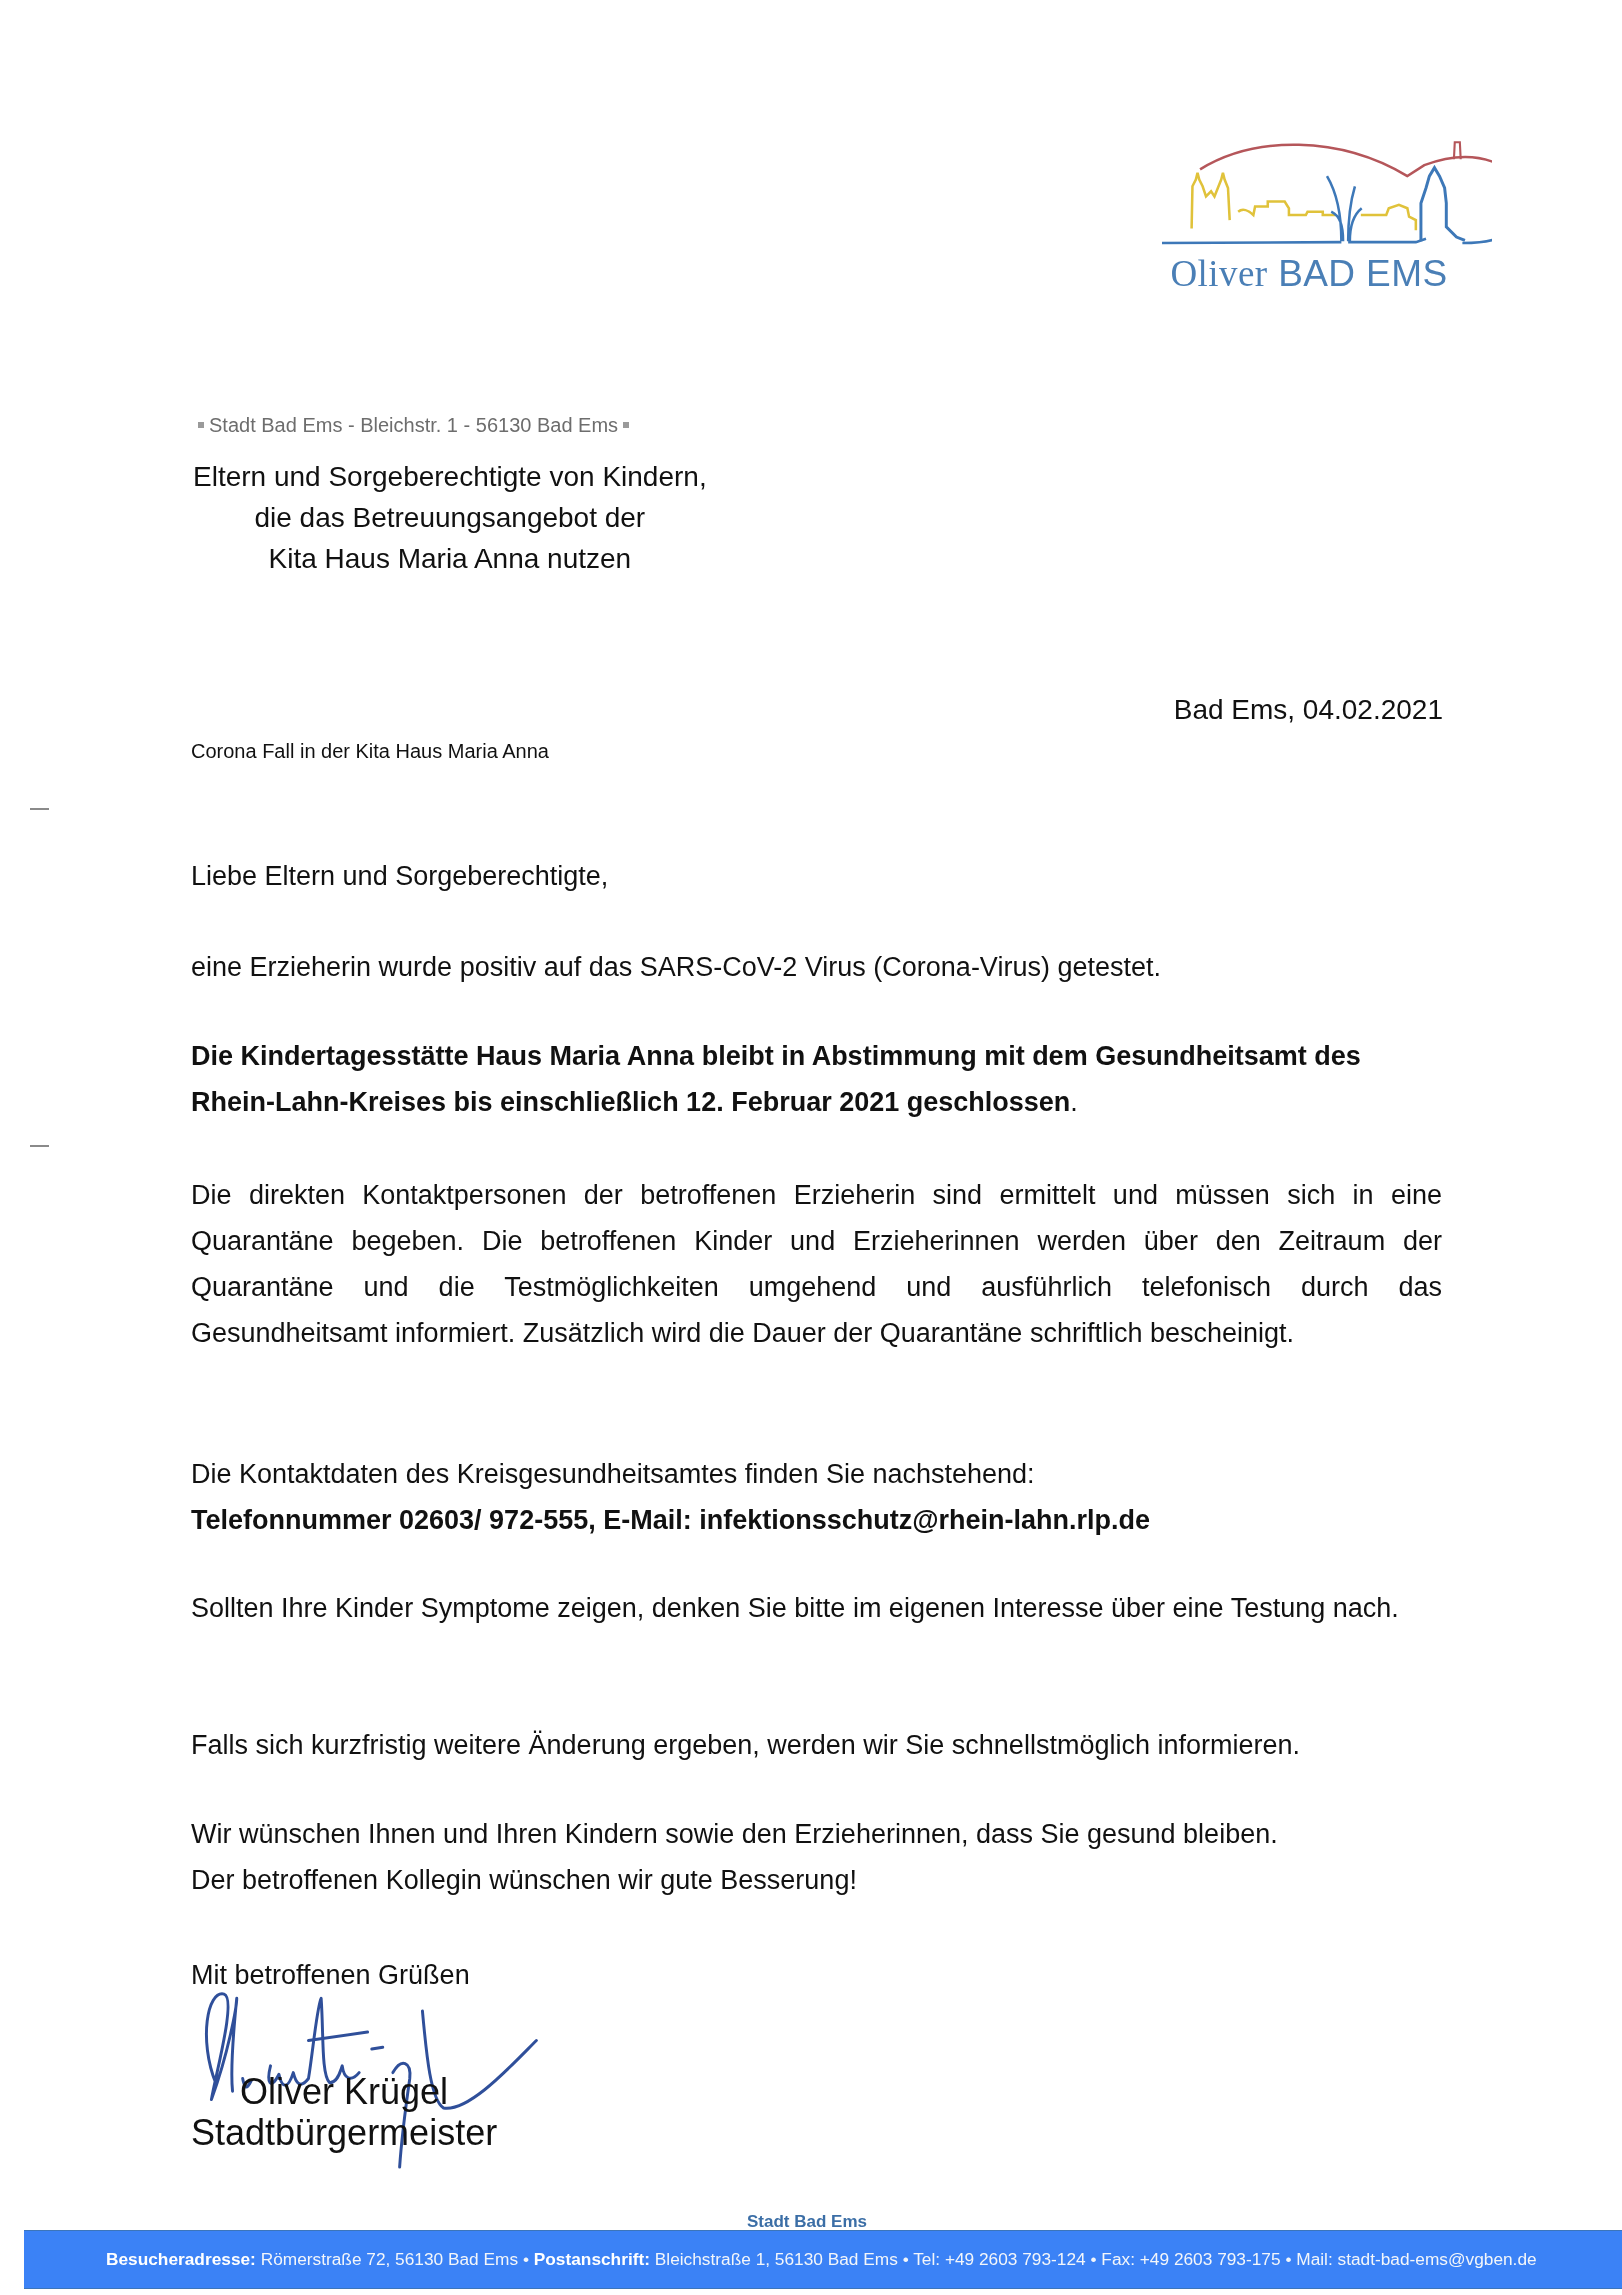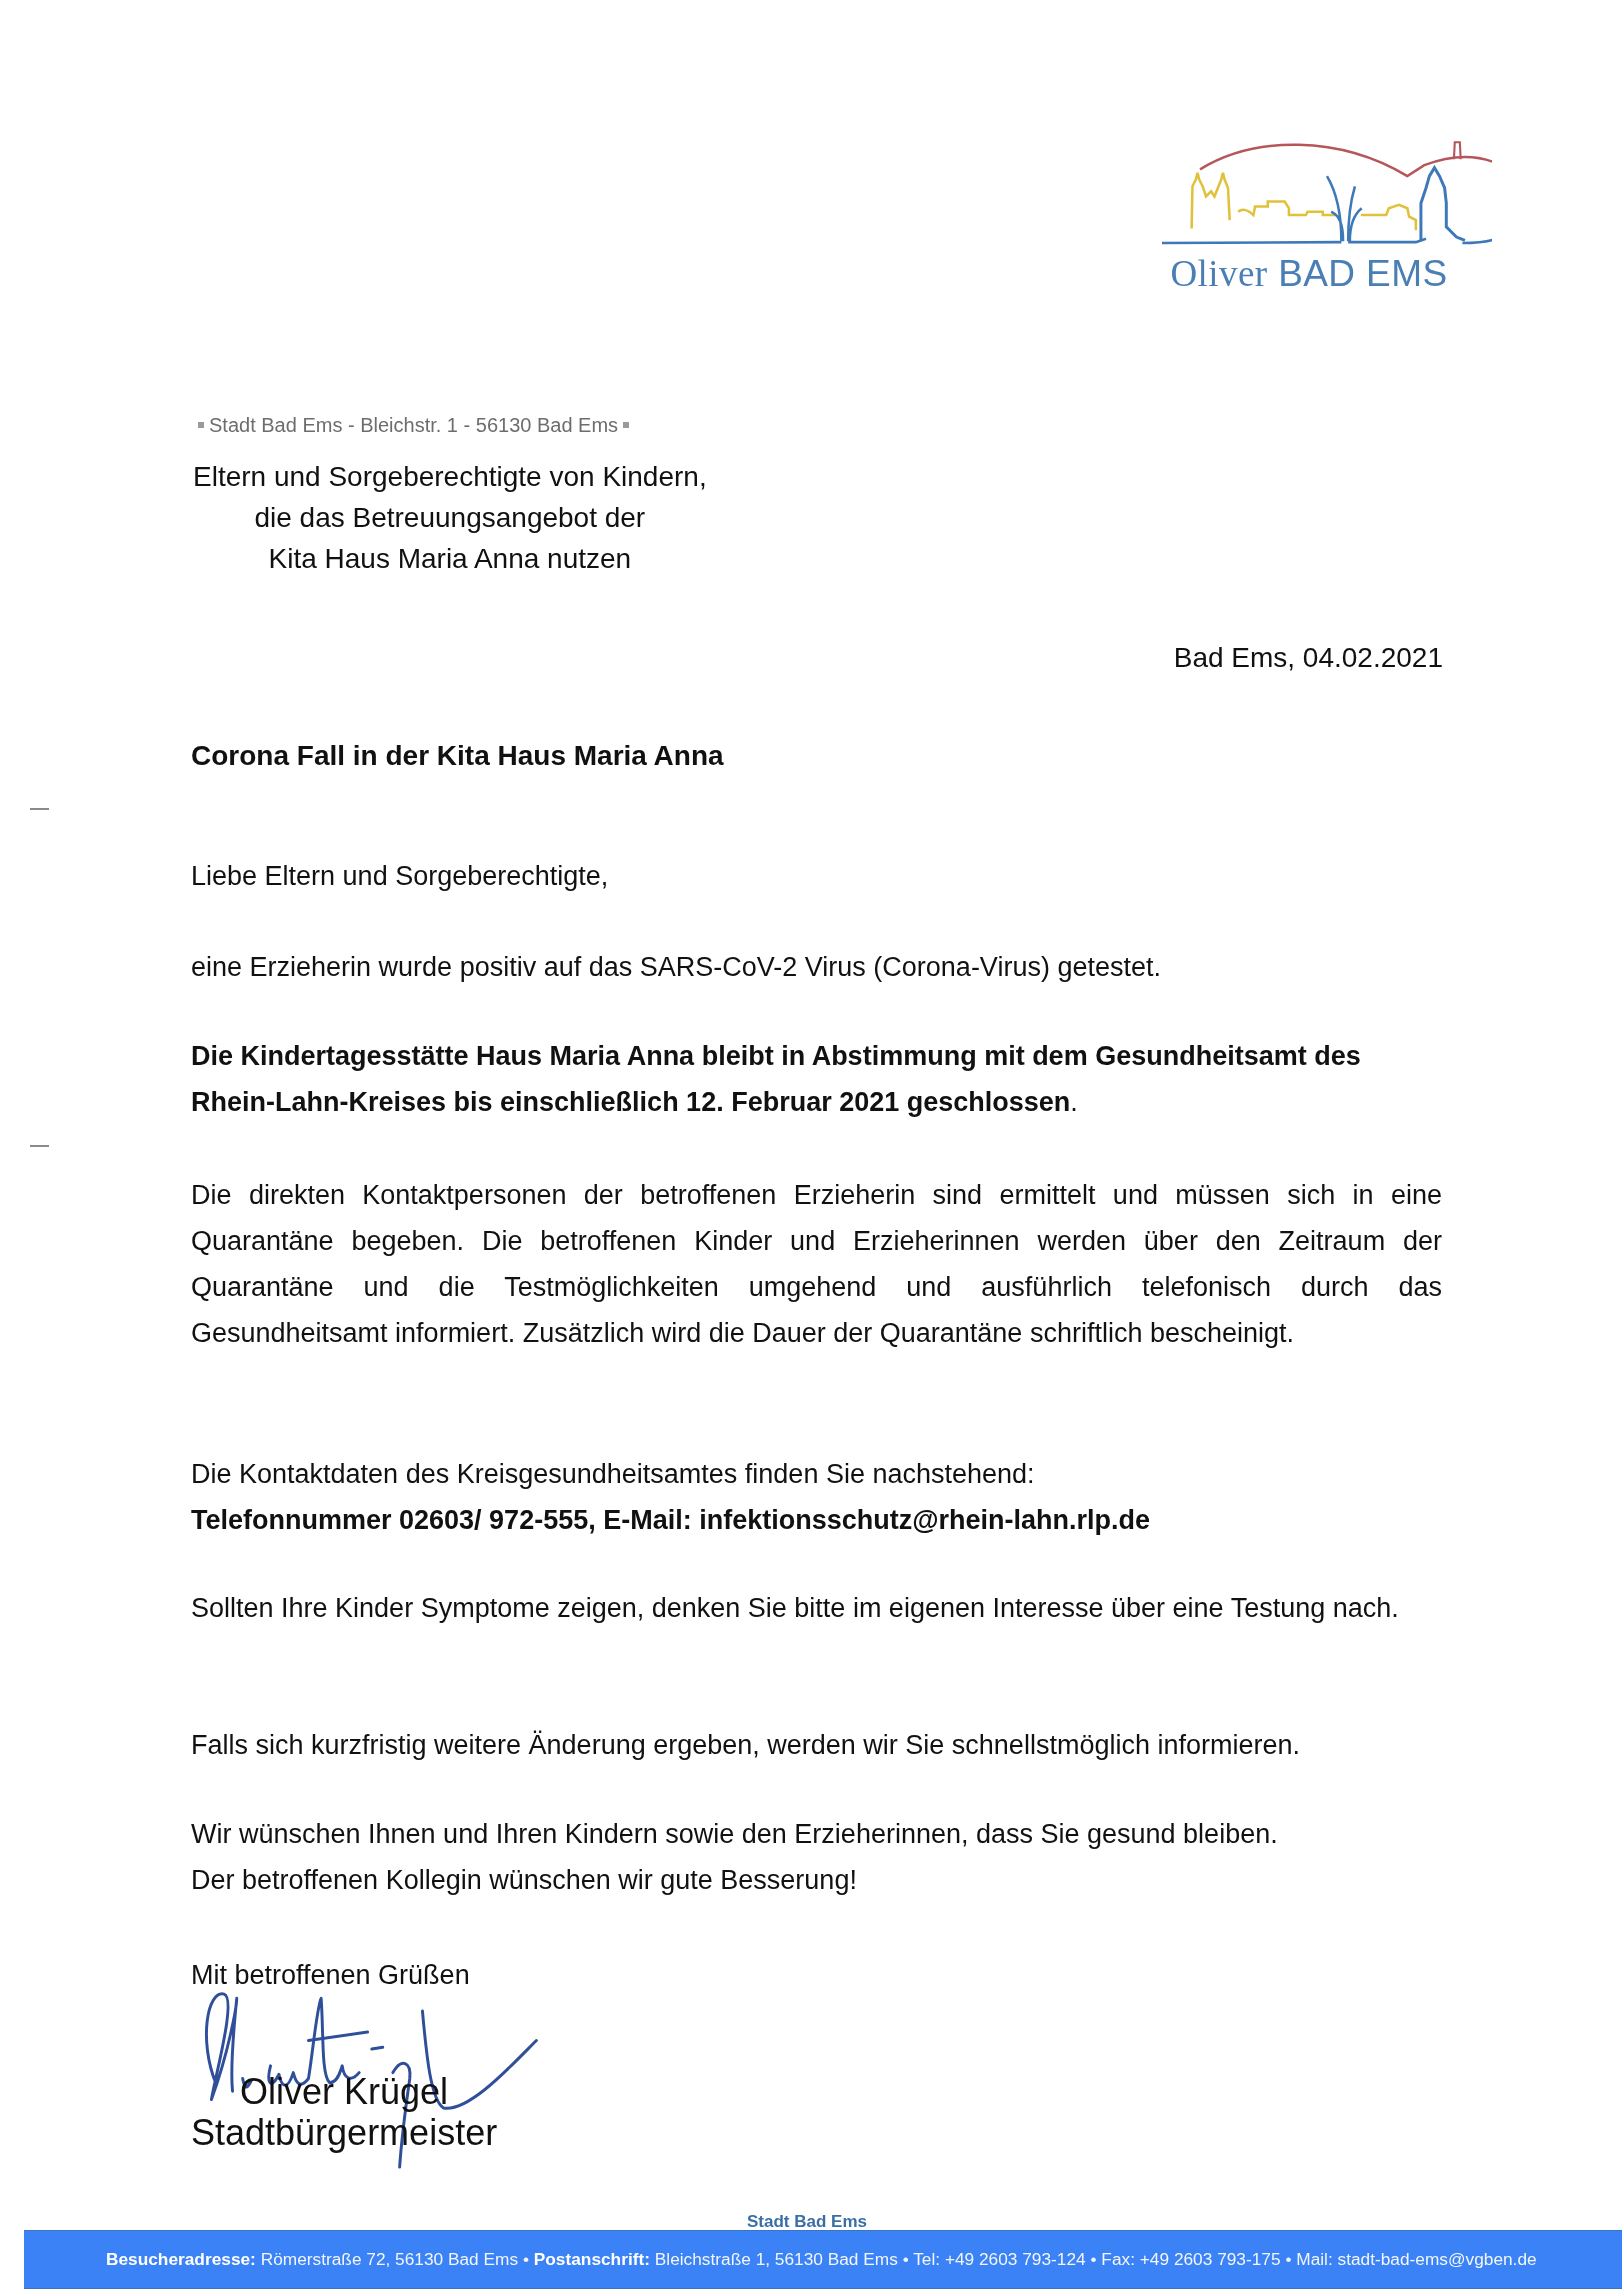--- a/index.html
+++ b/index.html
@@ -13,22 +13,22 @@
   
   #logo { position: absolute; left: 1162px; top: 127px; width: 330px; height: 169px; }
   #logo svg { position: absolute; left: 0; top: 0; }
   .logo-text { position: absolute; left: 8.5px; top: 125px; font-size: 37px; color: #4a7fb6; letter-spacing: 0.4px; }
   .logo-stadt { font-family: "Liberation Serif", serif; }
   .logo-bad { font-family: "Liberation Sans", sans-serif; }
 
   .sender { left: 193px; top: 414px; font-size: 20px; color: #6d6d6d; }
   .sender .sq { display: inline-block; width: 6px; height: 6px; background: #9a9a9a; vertical-align: middle; margin: 0 5px 3.4px 5px; }
   .recipient { left: 193px; top: 456px; font-size: 28px; line-height: 41px; }
-  .date { right: 180px; top: 642px; font-size: 28px; }
-  .subject { left: 191px; top: 740px; font-size: 28px; font-weight: bold; }
+  .date { right: 180px; top: 694px; font-size: 28px; }
+  .subject { left: 191px; top: 740px; font-size: 20px; font-weight: normal; }
   .body-text { position: absolute; left: 191px; width: 1251px; font-size: 27px; line-height: 46px; margin-top: 21px; }
   .justify { text-align: justify; text-align-last: left; }
   .bold { font-weight: bold; }
 
   .greeting { top: 832px; }
   .p1 { top: 923px; }
   .p2 { top: 1012px; }
   .p3 { top: 1151px; }
   .p4 { top: 1430px; }
   .p5 { top: 1564px; }

